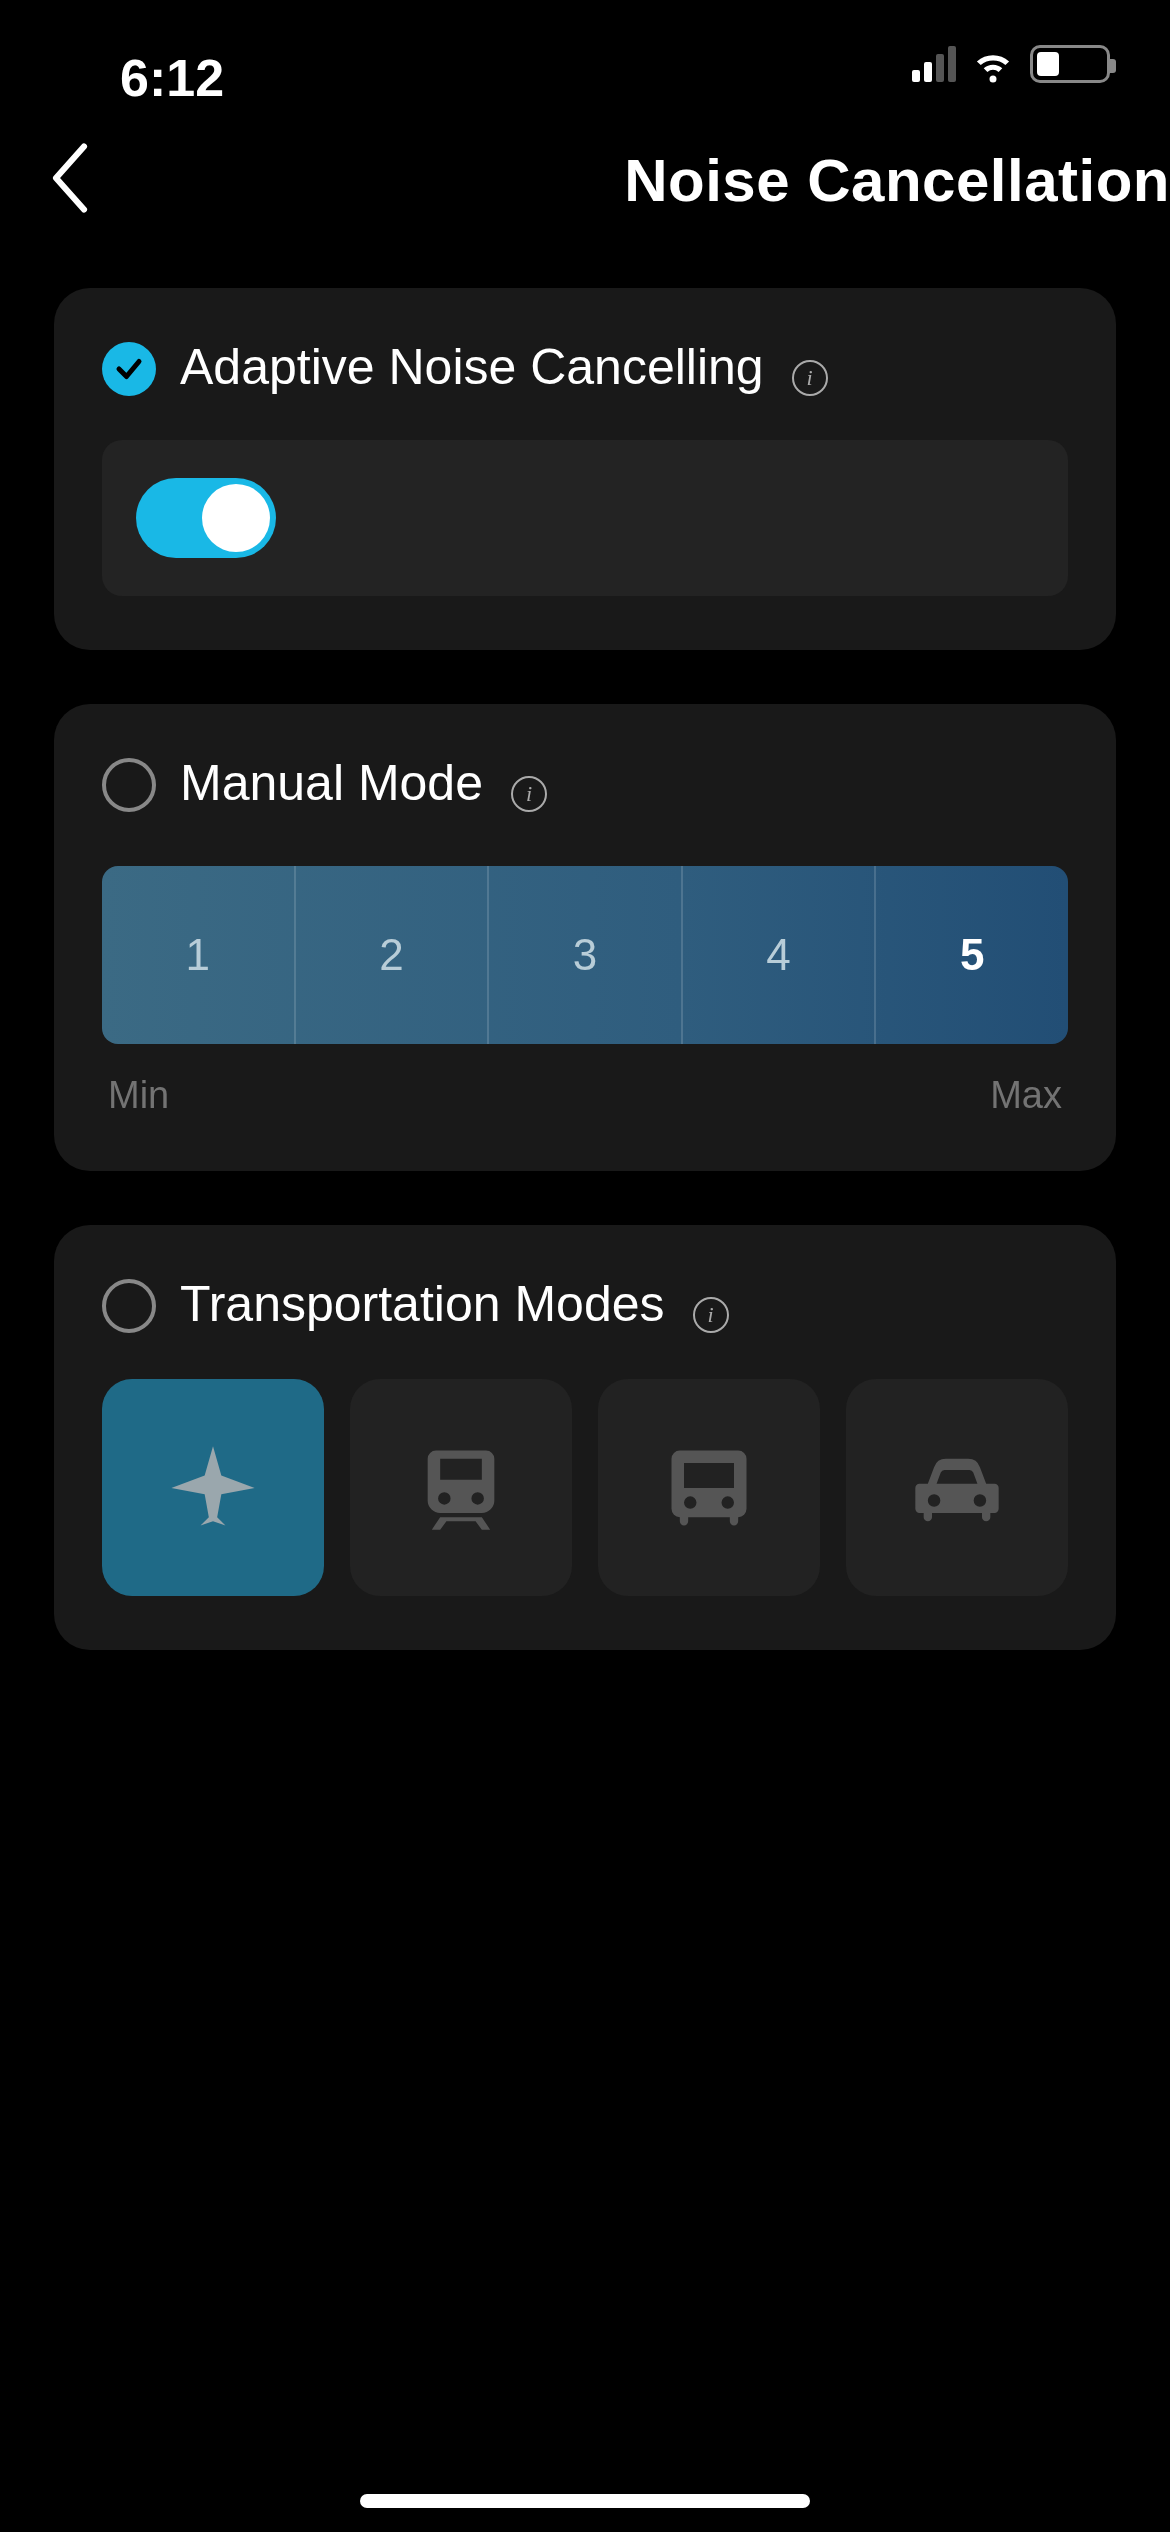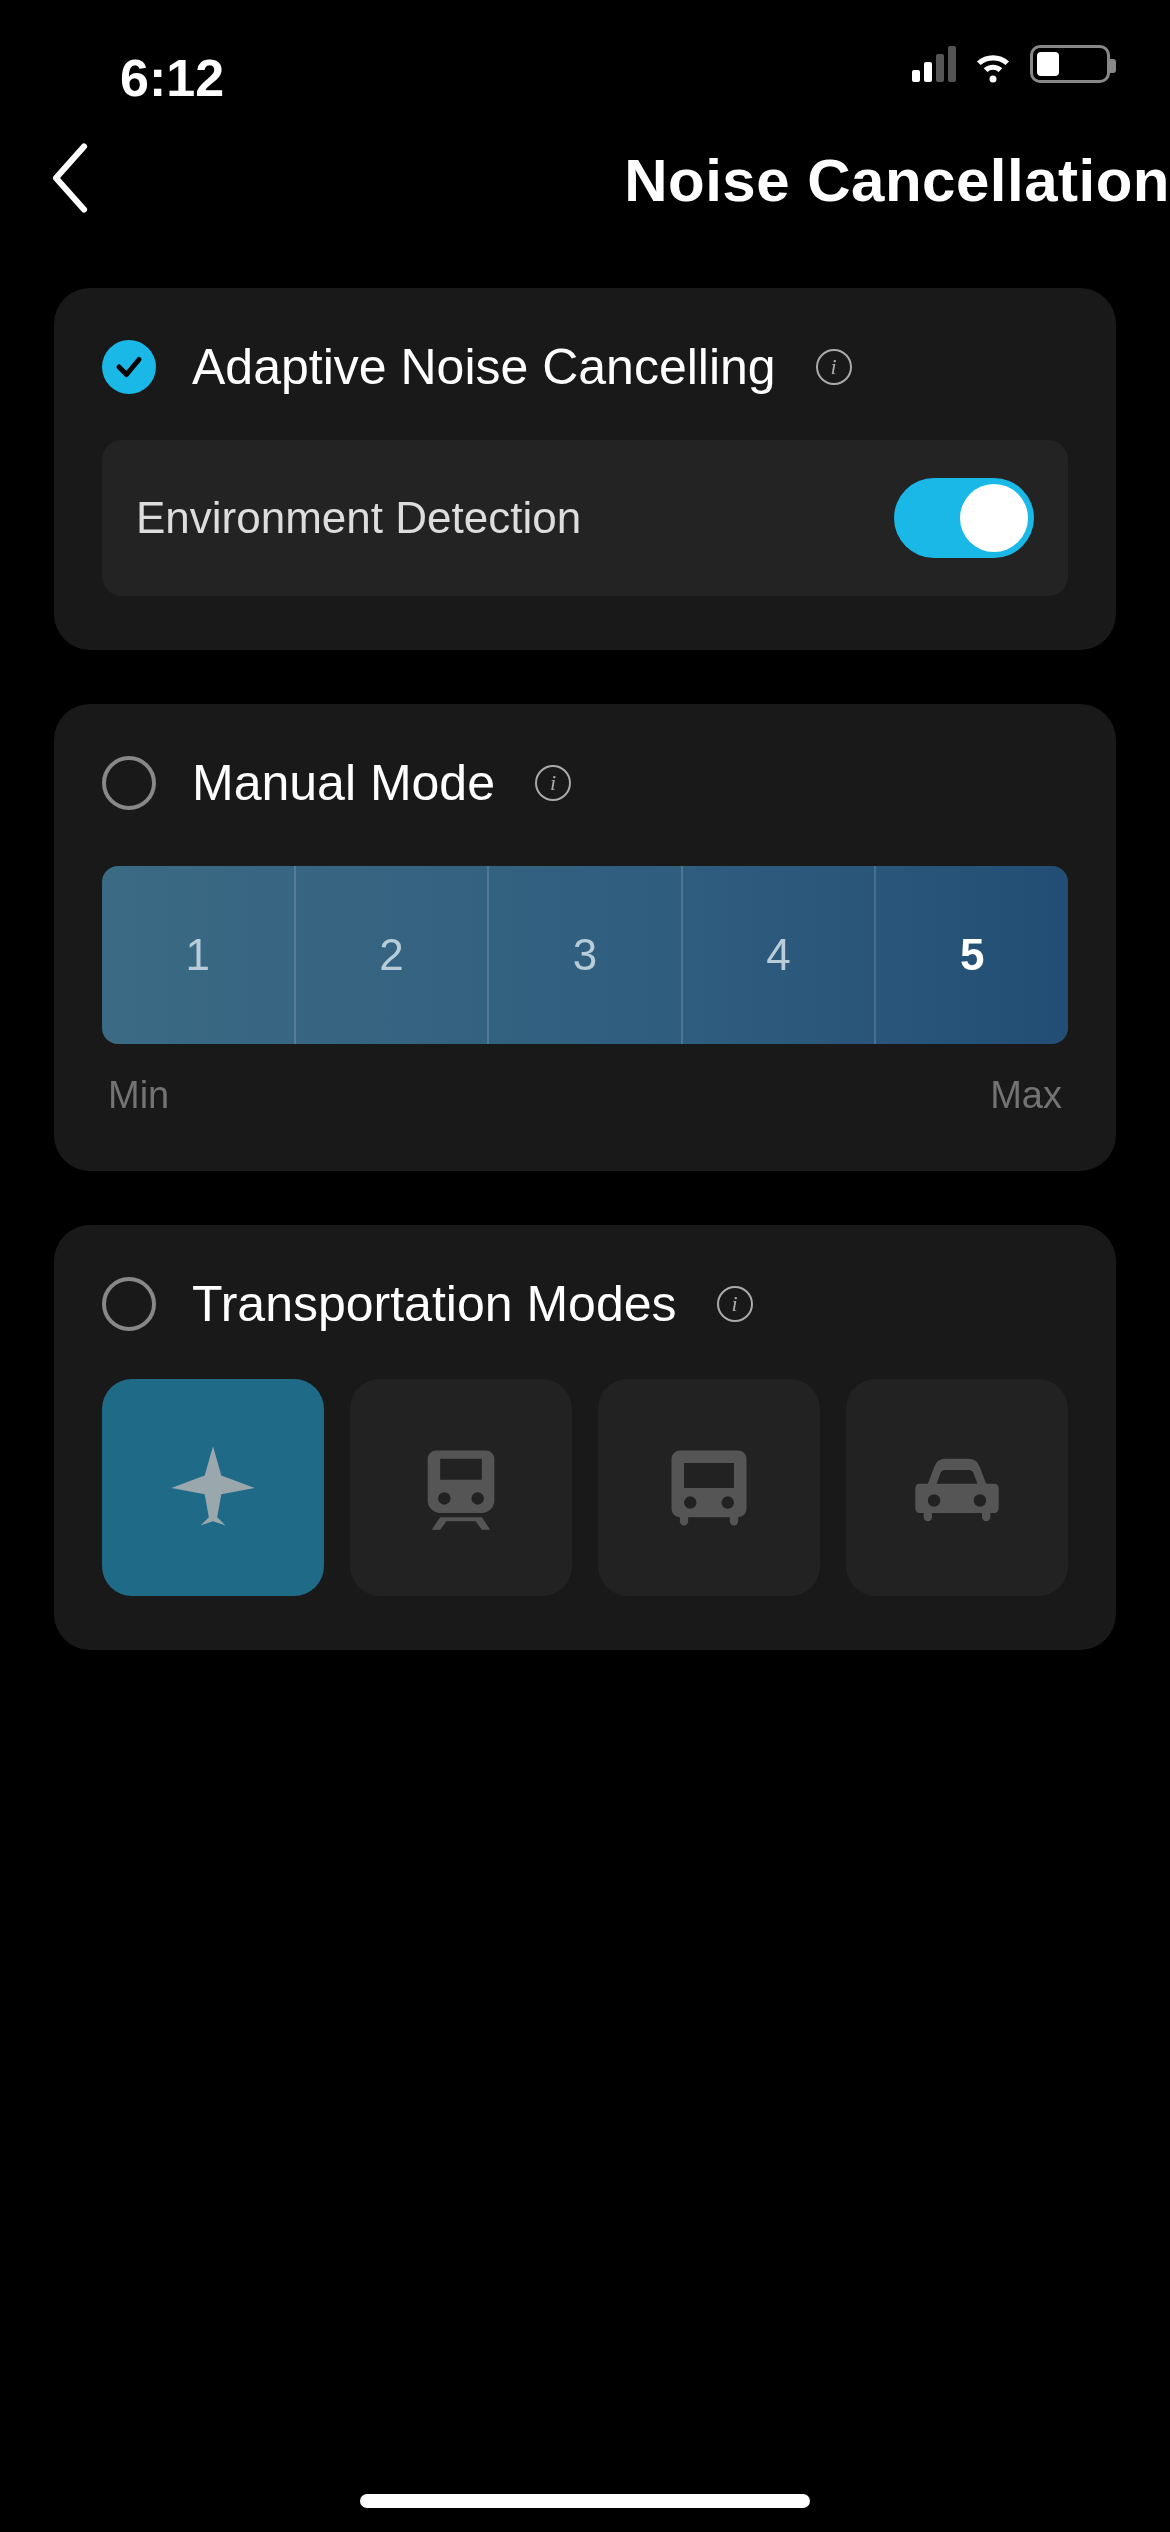--- a/index.html
+++ b/index.html
@@ -20,21 +20,21 @@
   .battery .fill { position: absolute; left: 4px; top: 4px; bottom: 4px; width: 22px; background: #fff; border-radius: 4px; }
 
   
   .header { position: relative; height: 140px; display: flex; align-items: center; justify-content: flex-end; }
   .header .back { position: absolute; left: 48px; top: 50%; transform: translateY(-50%); }
   .header h1 { font-size: 60px; font-weight: 700; letter-spacing: 0.5px; }
 
   
   .content { padding: 38px 54px 0 54px; display: flex; flex-direction: column; gap: 54px; }
   .card { background: #191919; border-radius: 36px; padding: 50px 48px 54px 48px; }
-  .card-header { display: flex; align-items: center; gap: 36px; }
+  .card-header { display: flex; align-items: flex-end; gap: 24px; }
   .radio { width: 54px; height: 54px; border-radius: 50%; flex-shrink: 0; }
   .radio.unselected { border: 4px solid #888; }
   .radio.selected { background: #19b8e6; display: flex; align-items: center; justify-content: center; }
   .card-title { font-size: 50px; font-weight: 500; flex: 0 0 auto; }
   .info-icon { width: 36px; height: 36px; border: 2.5px solid #aaa; border-radius: 50%; display: flex; align-items: center; justify-content: center; color: #aaa; font-size: 22px; font-family: Georgia, serif; font-style: italic; margin-left: 4px; }
 
   
   .sub-row { margin-top: 44px; background: #232323; border-radius: 20px; padding: 38px 34px; display: flex; align-items: center; justify-content: space-between; }
   .sub-row-label { font-size: 44px; color: #ddd; }
   .toggle { width: 140px; height: 80px; background: #19b8e6; border-radius: 40px; position: relative; }
@@ -95,21 +95,20 @@
       <div class="card-header">
         <div class="radio selected">
           <svg width="30" height="30" viewBox="0 0 24 24">
               <path d="M4 12 L10 18 L20 6" stroke="#000" stroke-width="4" fill="none" stroke-linecap="round" stroke-linejoin="round"></path>
             </svg>
         </div>
         <div class="card-title">Adaptive Noise Cancelling</div>
         <div class="info-icon">i</div>
       </div>
       <div class="sub-row">
-        <div class="sub-row-label">Environment Detection</div>
         <div class="toggle">
             <div class="knob"></div>
           </div>
       </div>
     </div>
 
     <div class="card">
       <div class="card-header">
         <div class="radio unselected"></div>
         <div class="card-title">Manual Mode</div>

